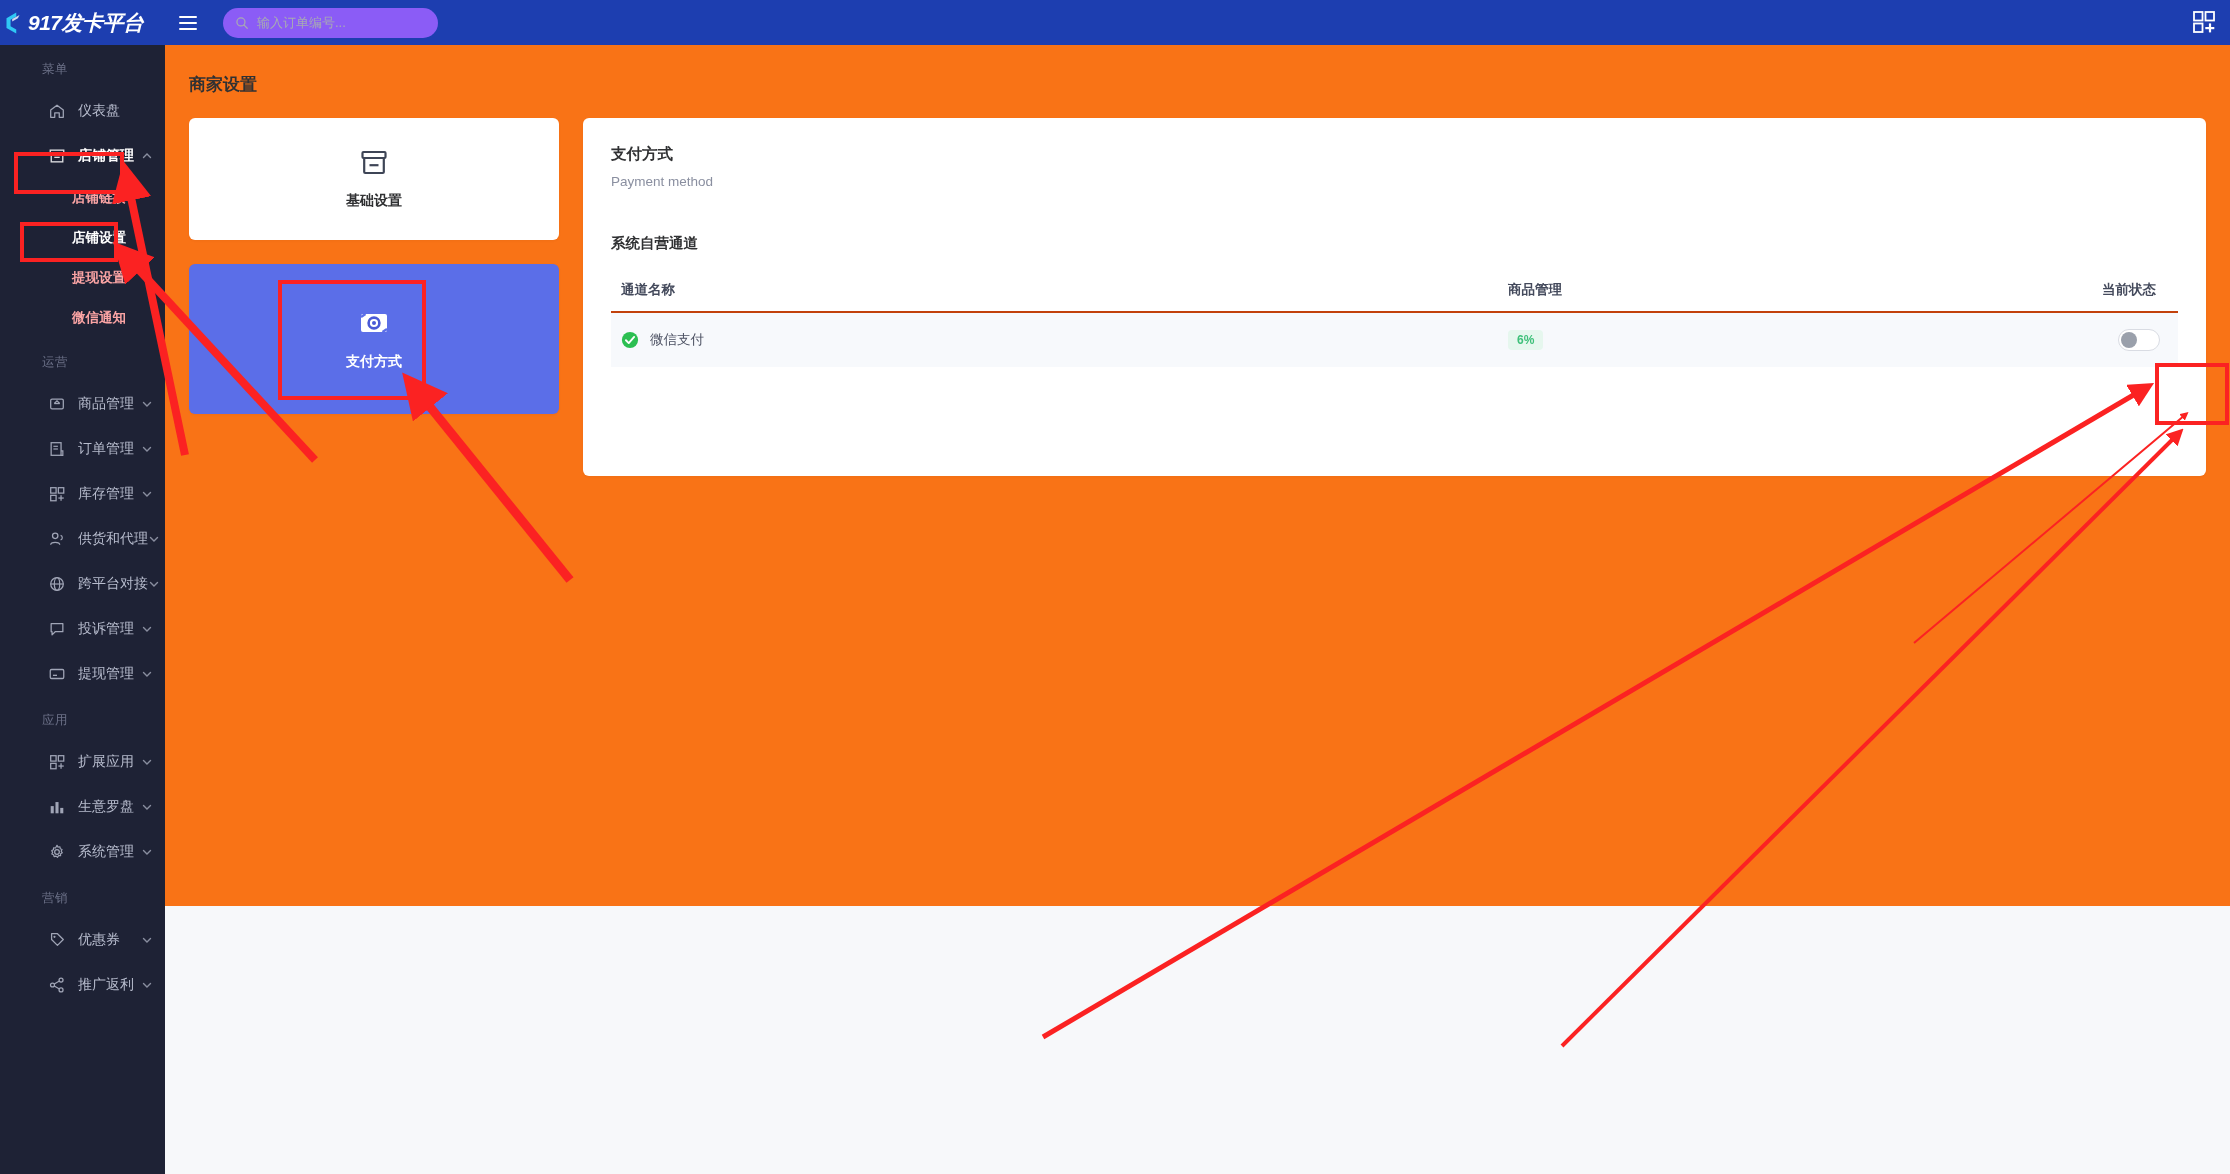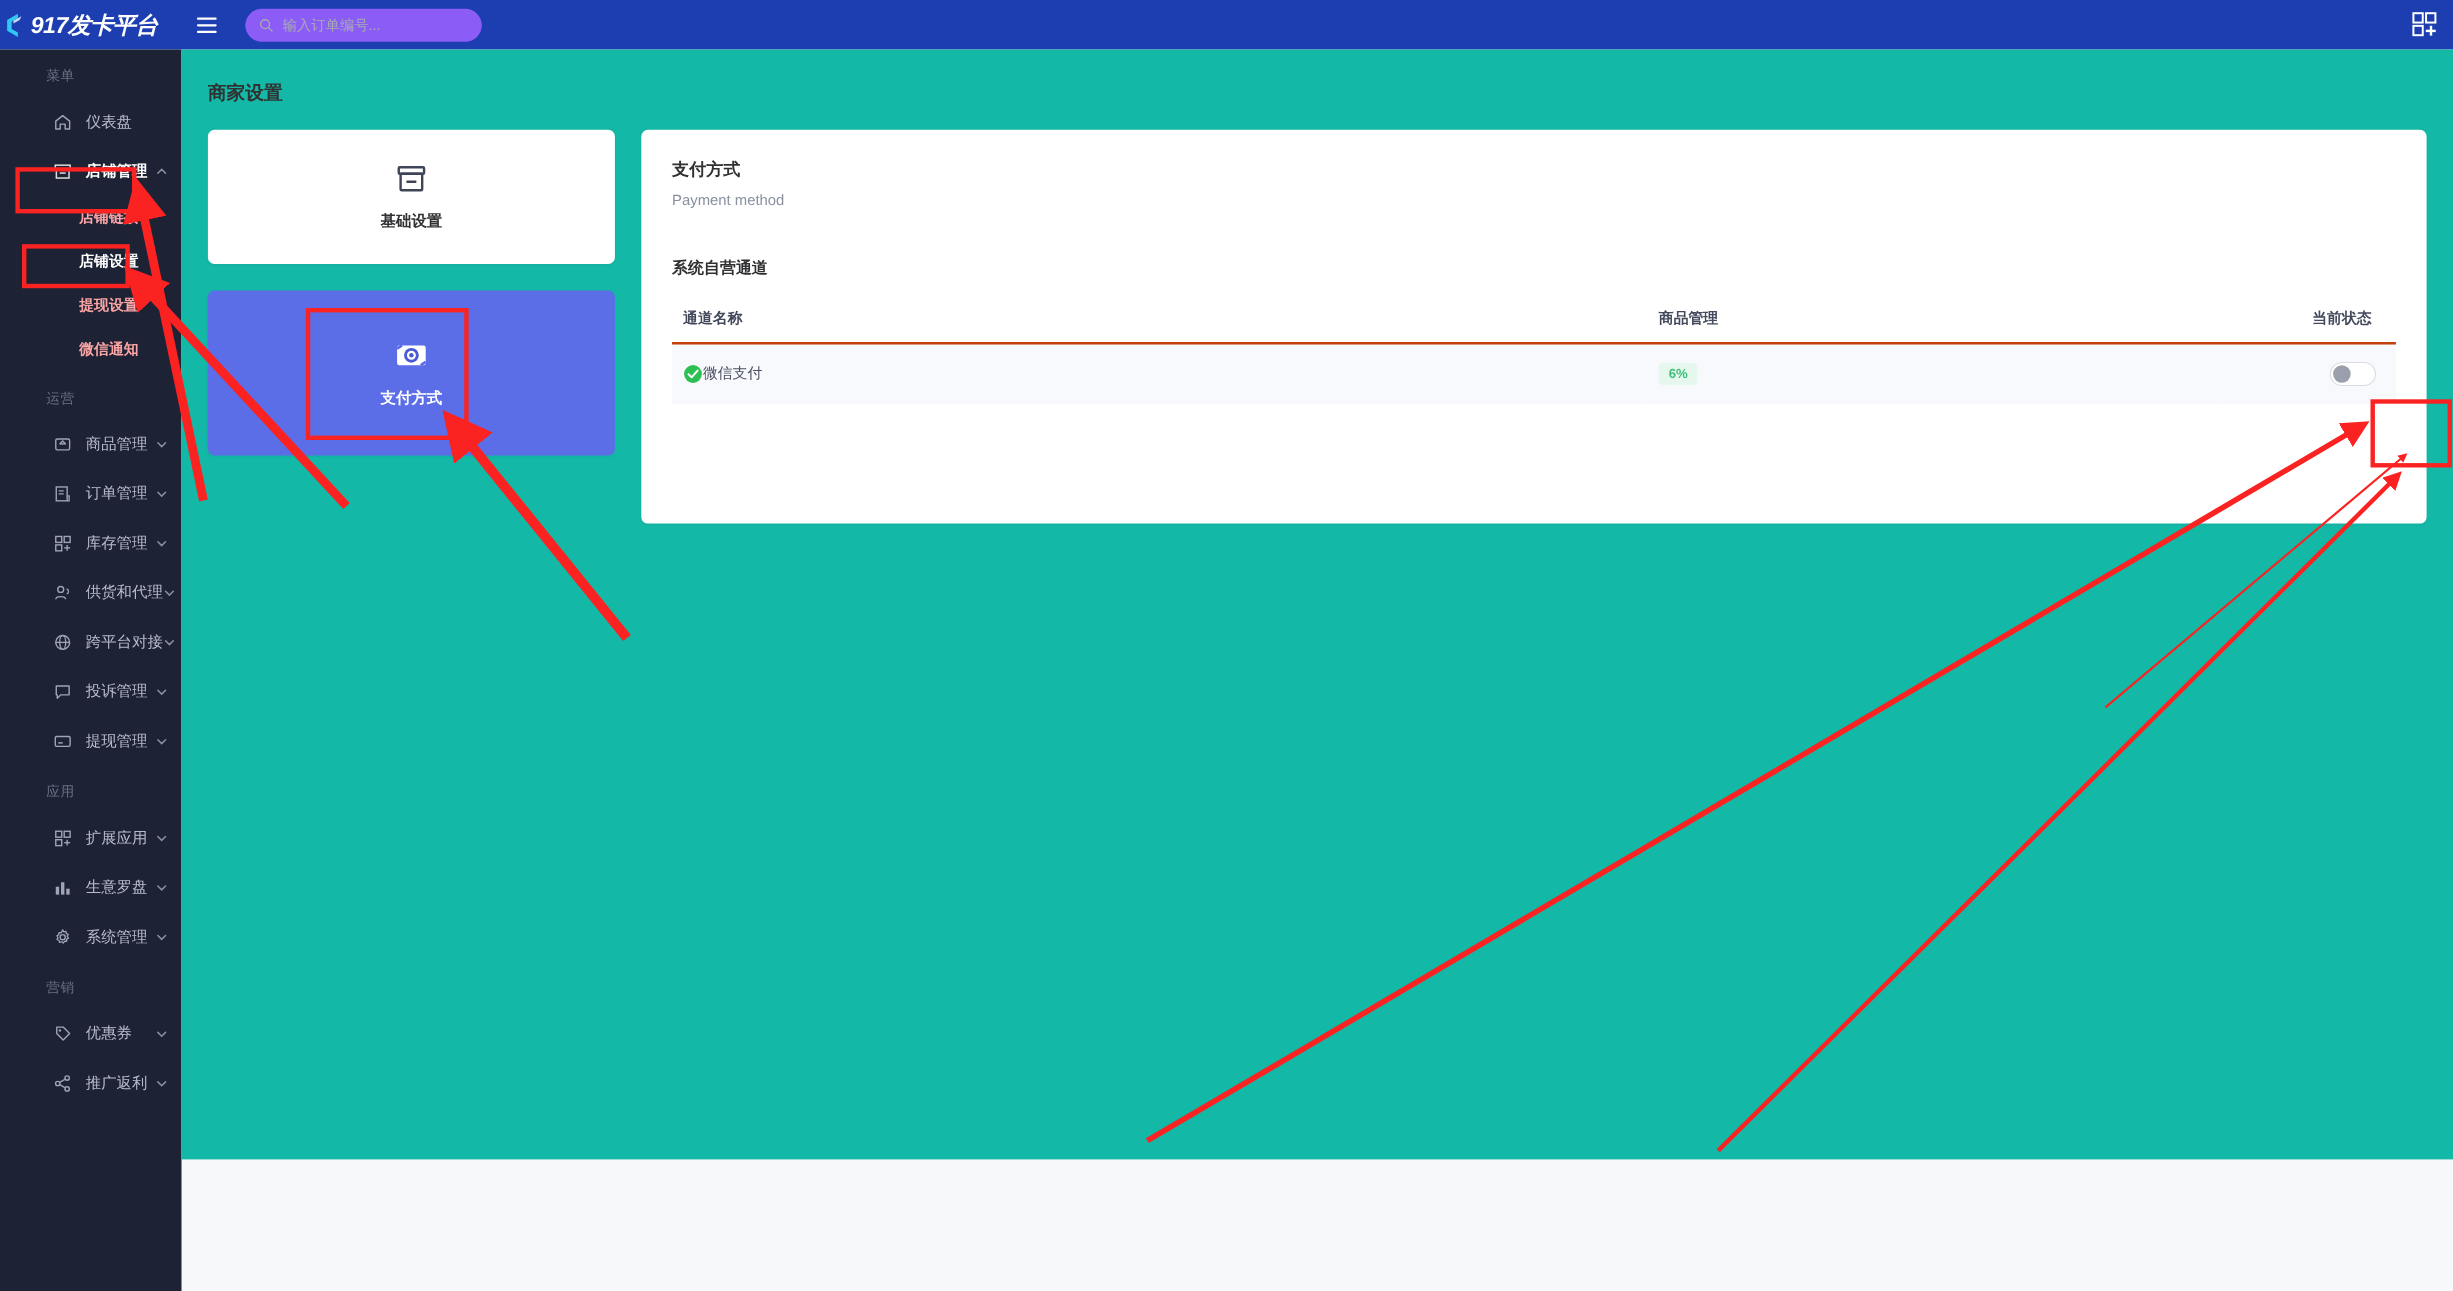--- a/index.html
+++ b/index.html
@@ -62,22 +62,22 @@
   .side-item .chev { width: 12px; height: 12px; opacity: .7; flex: 0 0 auto; }
   .side-item.active-parent { color: #ffffff; font-weight: bold; }
   .side-sub {
     height: 40px; display: flex; align-items: center; padding-left: 44px;
     color: #fca5a5; font-size: 13.5px; cursor: pointer; font-weight: bold;
   }
   .side-sub.active { color: #ffffff; font-weight: bold; }
 
   
   .main {
-    position: absolute; left: 165px; top: 45px; width: 2065px; height: 1009px;
-    background: #14b8a6; overflow: hidden;
+    position: absolute; left: 165px; top: 45px; width: 2065px; height: 861px;
+    background: #f97316; overflow: hidden;
   }
   .page-title { font-size: 17px; color: #303133; font-weight: bold; padding: 28px 0 0 24px; }
 
   .content-wrap { display: flex; padding: 22px 24px 0 24px; gap: 24px; }
 
   .left-cards { width: 370px; flex: 0 0 auto; }
   .menu-card {
     height: 122px; background: #ffffff; border-radius: 6px;
     display: flex; flex-direction: column; align-items: center; justify-content: center;
     gap: 14px; cursor: pointer; box-shadow: 0 1px 3px rgba(0,0,0,.04);
@@ -98,21 +98,21 @@
 
   .tbl { width: 100%; margin-top: 16px; border-collapse: collapse; }
   .tbl th {
     text-align: left; font-size: 13.5px; color: #444a5c; font-weight: bold;
     padding: 12px 10px; border-bottom: 2px solid #c2410c;
   }
   .tbl th.c-fee { width: 520px; }
   .tbl th.c-state { text-align: right; width: 160px; padding-right: 22px; }
   .tbl td { padding: 16px 10px; font-size: 13.5px; color: #4a4f60; background: #f7f9fc; }
   .tbl td.c-state { text-align: right; padding-right: 18px; }
-  .chan { display: flex; align-items: flex-start; gap: 0; }
+  .chan { display: flex; align-items: flex-start; gap: 11px; }
   .wx-badge { width: 18px; height: 18px; flex: 0 0 auto; }
   .fee-pill {
     display: inline-block; background: #e6f7ee; color: #3fc07a; font-size: 12px;
     padding: 3px 9px; border-radius: 4px; font-weight: bold;
   }
   .toggle {
     display: inline-block; width: 42px; height: 22px; border-radius: 11px;
     background: #ffffff; border: 1px solid #d9dce3; position: relative; cursor: pointer;
     vertical-align: middle;
   }

